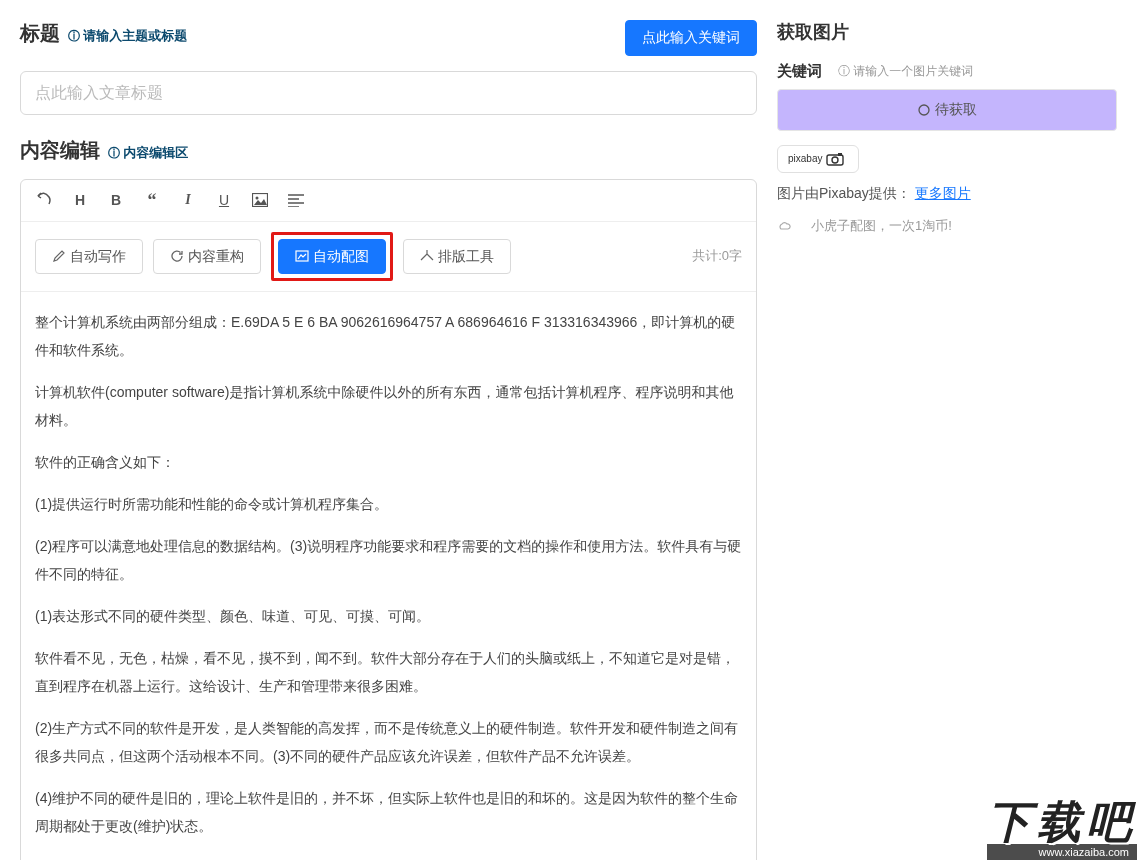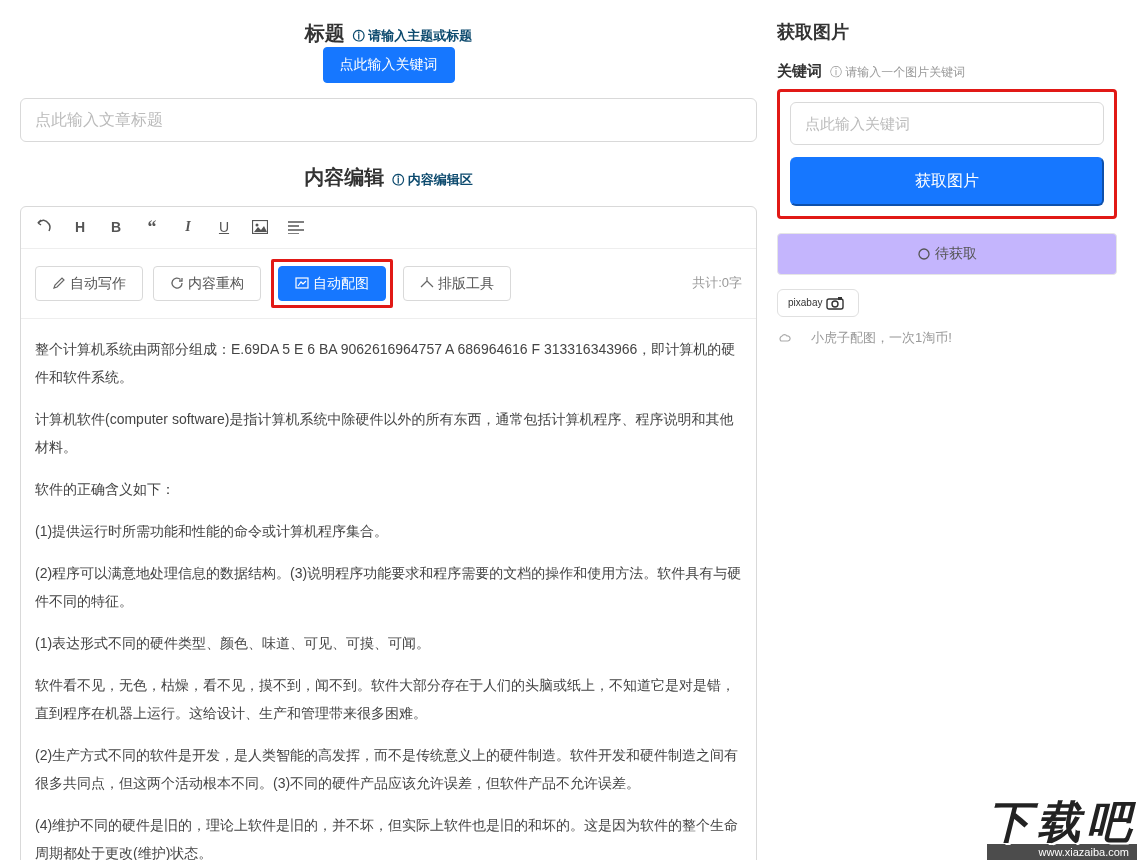--- a/index.html
+++ b/index.html
@@ -1,21 +1,21 @@
 <!DOCTYPE html>
 <html><head>
 <meta charset="utf-8">
 <style>
 * { margin: 0; padding: 0; box-sizing: border-box; }
 body { font-family: "Microsoft YaHei", -apple-system, sans-serif; background: #fff; color: #333; font-size: 14px; }
 .container { display: flex; padding: 20px; gap: 20px; }
 .main-col { flex: 1; min-width: 0; }
 .side-col { width: 340px; flex-shrink: 0; }
 
-.section-header { display: flex; align-items: center; justify-content: space-between; margin-bottom: 15px; flex-direction: column; }
+.section-header { display: flex; justify-content: space-between; margin-bottom: 15px; }
 .section-title { font-size: 20px; font-weight: 600; color: #333; display: flex; align-items: baseline; gap: 8px; }
 .section-hint { font-size: 13px; color: #0c4a6e; font-weight: 700; }
 .section-hint::before { content: "ⓘ "; font-size: 12px; }
 
 .btn { display: inline-flex; align-items: center; gap: 4px; padding: 7px 16px; border-radius: 4px; border: 1px solid #d9d9d9; background: #fff; color: #555; cursor: pointer; font-size: 14px; line-height: 1.4; }
 .btn-primary { background: #1677ff; border-color: #1677ff; color: #fff; }
 .btn-primary-lg { background: #1677ff; border-color: #1677ff; color: #fff; width: 100%; padding: 12px; font-size: 16px; border-radius: 6px; }
 .btn-status { width: 100%; padding: 10px; background: #c4b5fd; border: 1px solid #e5e5e5; border-radius: 4px; color: #555; font-size: 14px; justify-content: center; }
 
 .input-text { width: 100%; padding: 12px 14px; border: 1px solid #d9d9d9; border-radius: 6px; font-size: 16px; color: #0c4a6e; }
@@ -27,21 +27,21 @@
 .toolbar-row2 { display: flex; align-items: center; gap: 10px; padding: 10px 14px; border-bottom: 1px solid #eee; }
 .toolbar-spacer { flex: 1; }
 .word-count { color: #999; font-size: 13px; }
 
 .editor-content { padding: 16px 14px; line-height: 2; color: #444; font-size: 14px; }
 .editor-content p { margin-bottom: 14px; }
 
 .highlight-red { border: 3px solid #e11916; padding: 4px; display: inline-block; border-radius: 2px; }
 .highlight-red-box { border: 3px solid #e11916; border-radius: 4px; padding: 10px; margin-bottom: 14px; }
 .side-title { font-size: 18px; font-weight: 600; margin-bottom: 18px; }
-.side-sub { font-size: 15px; font-weight: 600; display: flex; align-items: flex-end; gap: 8px; margin-bottom: 8px; }
+.side-sub { font-size: 15px; font-weight: 600; display: flex; align-items: center; gap: 16px; margin-bottom: 8px; }
 .side-hint { font-size: 12px; color: #999; font-weight: 400; }
 .side-hint::before { content: "ⓘ "; }
 
 .side-input { width: 100%; padding: 12px 14px; border: 1px solid #d9d9d9; border-radius: 6px; font-size: 15px; margin-bottom: 12px; }
 .side-input::placeholder { color: #bbb; }
 
 .pixabay-chip { display: inline-flex; align-items: center; gap: 4px; border: 1px solid #e0e0e0; border-radius: 6px; padding: 6px 10px; font-size: 10px; color: #333; margin-bottom: 12px; font-weight: 400; }
 .attribution { font-size: 14px; color: #555; margin-bottom: 14px; }
 .attribution a { color: #1677ff; text-decoration: underline; }
 .footnote { font-size: 13px; color: #999; display: flex; align-items: center; gap: 20px; }
@@ -157,43 +157,43 @@
   </div>
 
   <div class="side-col">
     <div class="side-title">获取图片</div>
 
     <div class="side-sub">
       <span>关键词</span>
       <span class="side-hint">请输入一个图片关键词</span>
     </div>
 
-    <div class="highlight-red-box">
-      <input type="text" class="side-input" placeholder="点此输入关键词" style="">
-      <button class="btn-primary-lg">获取图片</button>
-    </div>
 
     <button class="btn btn-status">
       <svg width="14" height="14" viewBox="0 0 14 14">
           <circle cx="7" cy="7" r="5" fill="none" stroke="#555" stroke-width="1.3"></circle>
         </svg>
       <span>待获取</span>
     </button>
 
     <div style="height:14px;"></div>
 
     <div class="pixabay-chip">
       <span>pixabay</span>
       <svg width="22" height="14" viewBox="0 0 22 14">
           <rect x="1" y="3" width="16" height="10" rx="2" fill="none" stroke="#333" stroke-width="1.4"></rect>
           <circle cx="9" cy="8" r="3" fill="none" stroke="#333" stroke-width="1.4"></circle>
           <rect x="12" y="1" width="4" height="3" fill="#333"></rect>
         </svg>
     </div>
 
+    <div class="attribution">
+      <span>图片由Pixabay提供：</span>
+      <a href="#">更多图片</a>
+    </div>
 
     <div class="footnote">
       <svg width="14" height="14" viewBox="0 0 14 14">
           <path d="M4 10 A3 3 0 0 1 5 5 A3 3 0 0 1 10 5 A2.5 2.5 0 0 1 11 10 Z" fill="none" stroke="#aaa" stroke-width="1.2"></path>
         </svg>
       <span>小虎子配图，一次1淘币!</span>
     </div>
   </div>
 </div>
 

